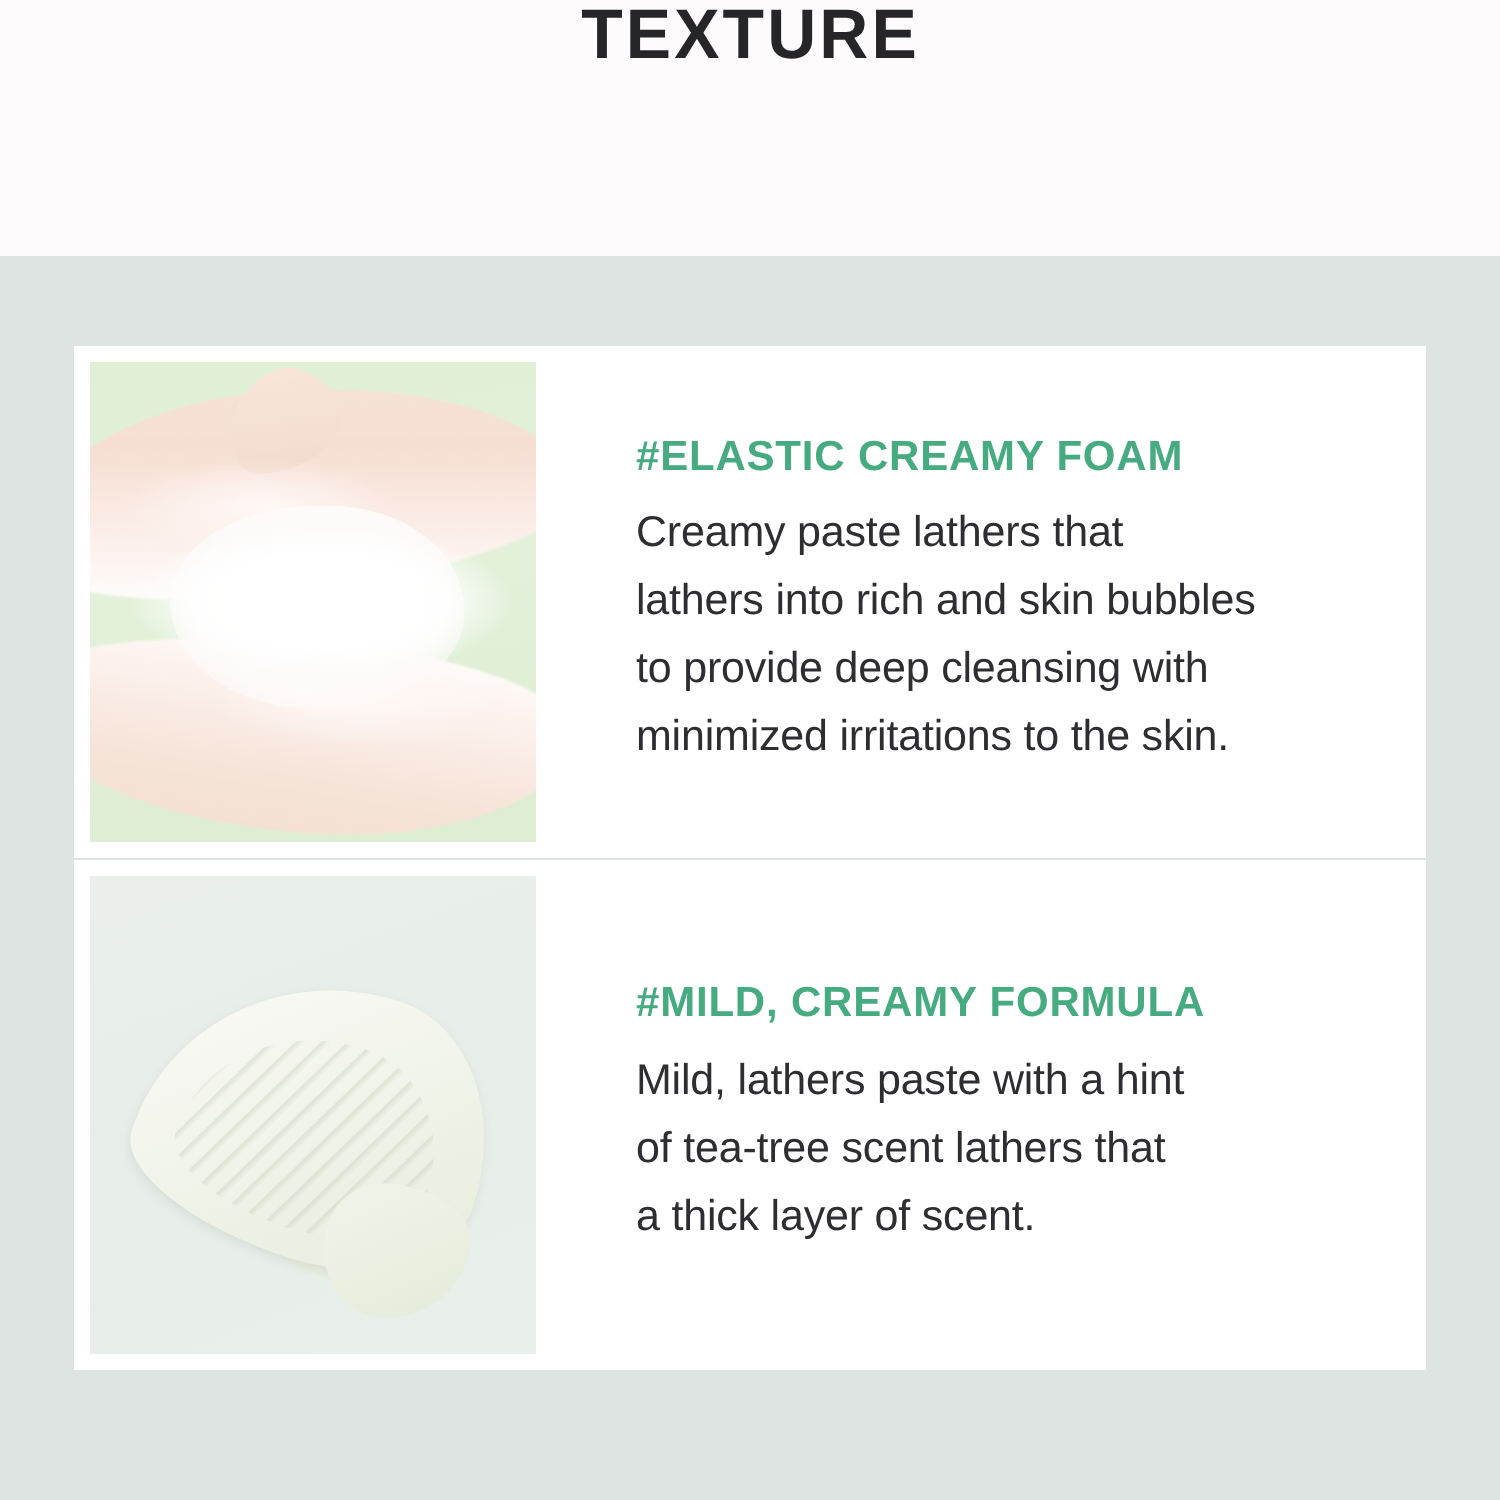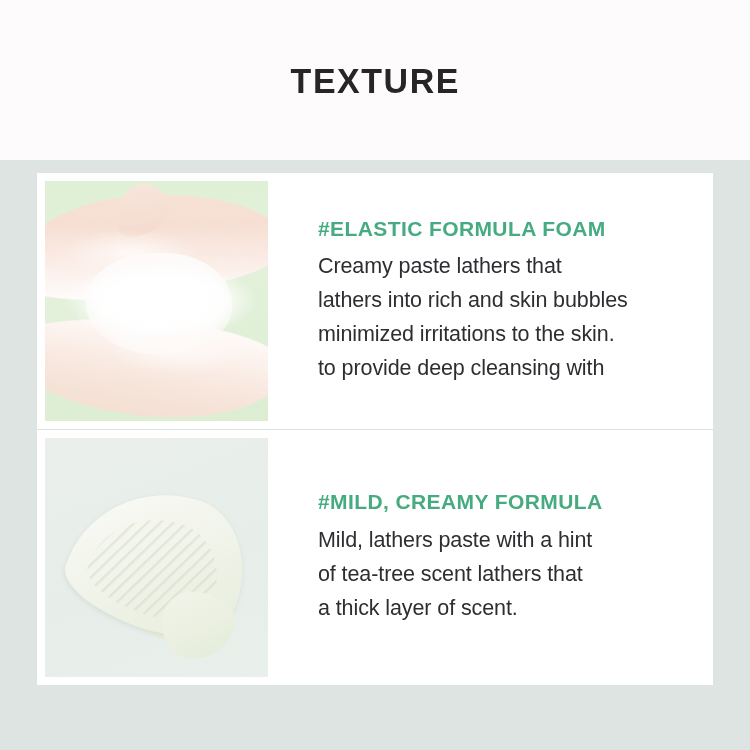--- a/index.html
+++ b/index.html
@@ -22,24 +22,23 @@
     background: #dde4e1;
     box-sizing: border-box;
   }
 
   
   .header-band {
     position: absolute;
     left: 0;
     top: 0;
     width: 750px;
-    height: 160px;
+    height: 128px;
     background: #fdfbfc;
     display: flex;
-    align-items: center;
     justify-content: center;
   }
 
   .page-title {
     font-family: "Liberation Sans", sans-serif;
     font-size: 35px;
     font-weight: 700;
     letter-spacing: 1.6px;
     color: #262628;
     line-height: 1;
@@ -242,26 +241,26 @@
   <div class="card card-1">
     <div class="card-media">
       <div class="media-hands">
         <div class="hand hand-upper"></div>
         <div class="thumb"></div>
         <div class="hand hand-lower"></div>
         <div class="foam"></div>
       </div>
     </div>
     <div class="card-body">
-      <h2 class="card-heading">#ELASTIC FORMULA FOAM</h2>
+      <h2 class="card-heading">#ELASTIC CREAMY FOAM</h2>
       <p class="card-text">
         <span class="ln">Creamy paste lathers that</span>
         <span class="ln">lathers into rich and skin bubbles</span>
+        <span class="ln">to provide deep cleansing with</span>
         <span class="ln">minimized irritations to the skin.</span>
-        <span class="ln">to provide deep cleansing with</span>
       </p>
     </div>
   </div>
 
   <div class="card card-2">
     <div class="card-media">
       <div class="media-swatch">
         <div class="swatch-tail"></div>
         <div class="swatch-blob"></div>
       </div>

